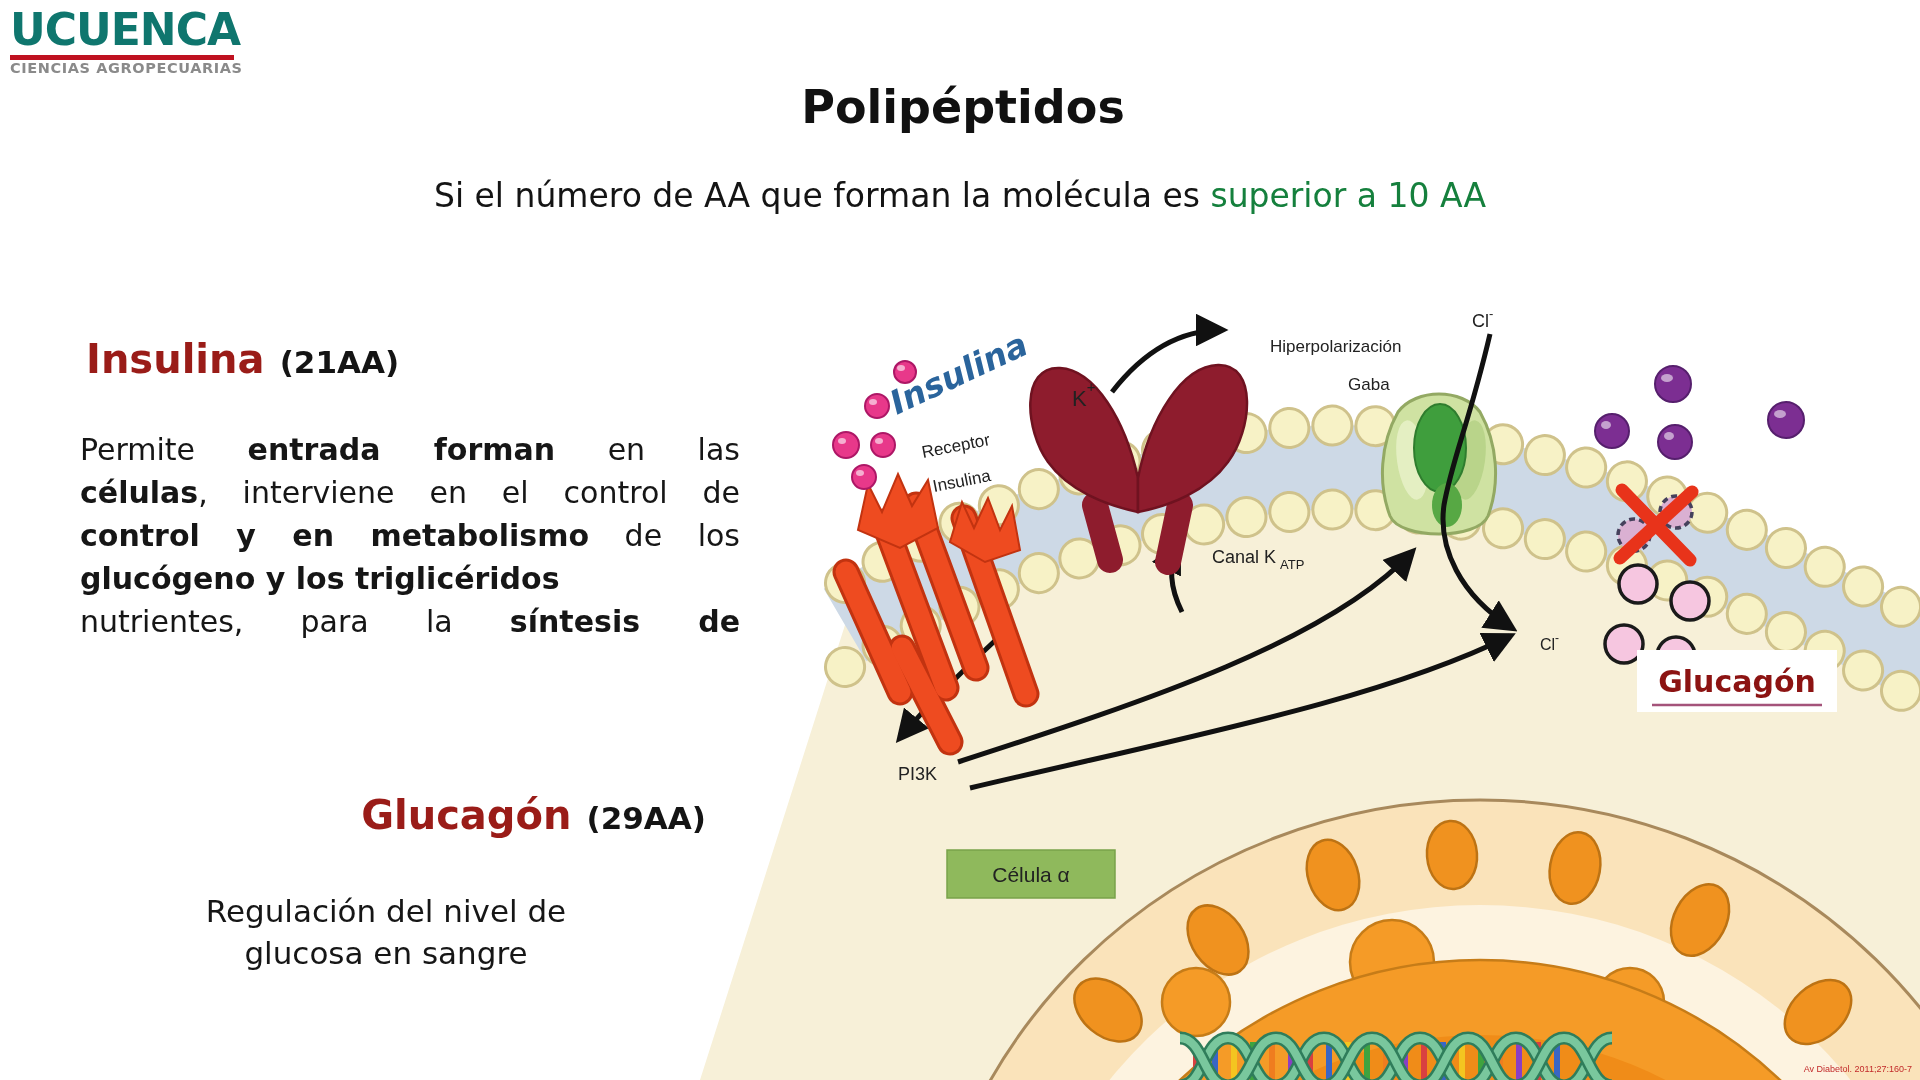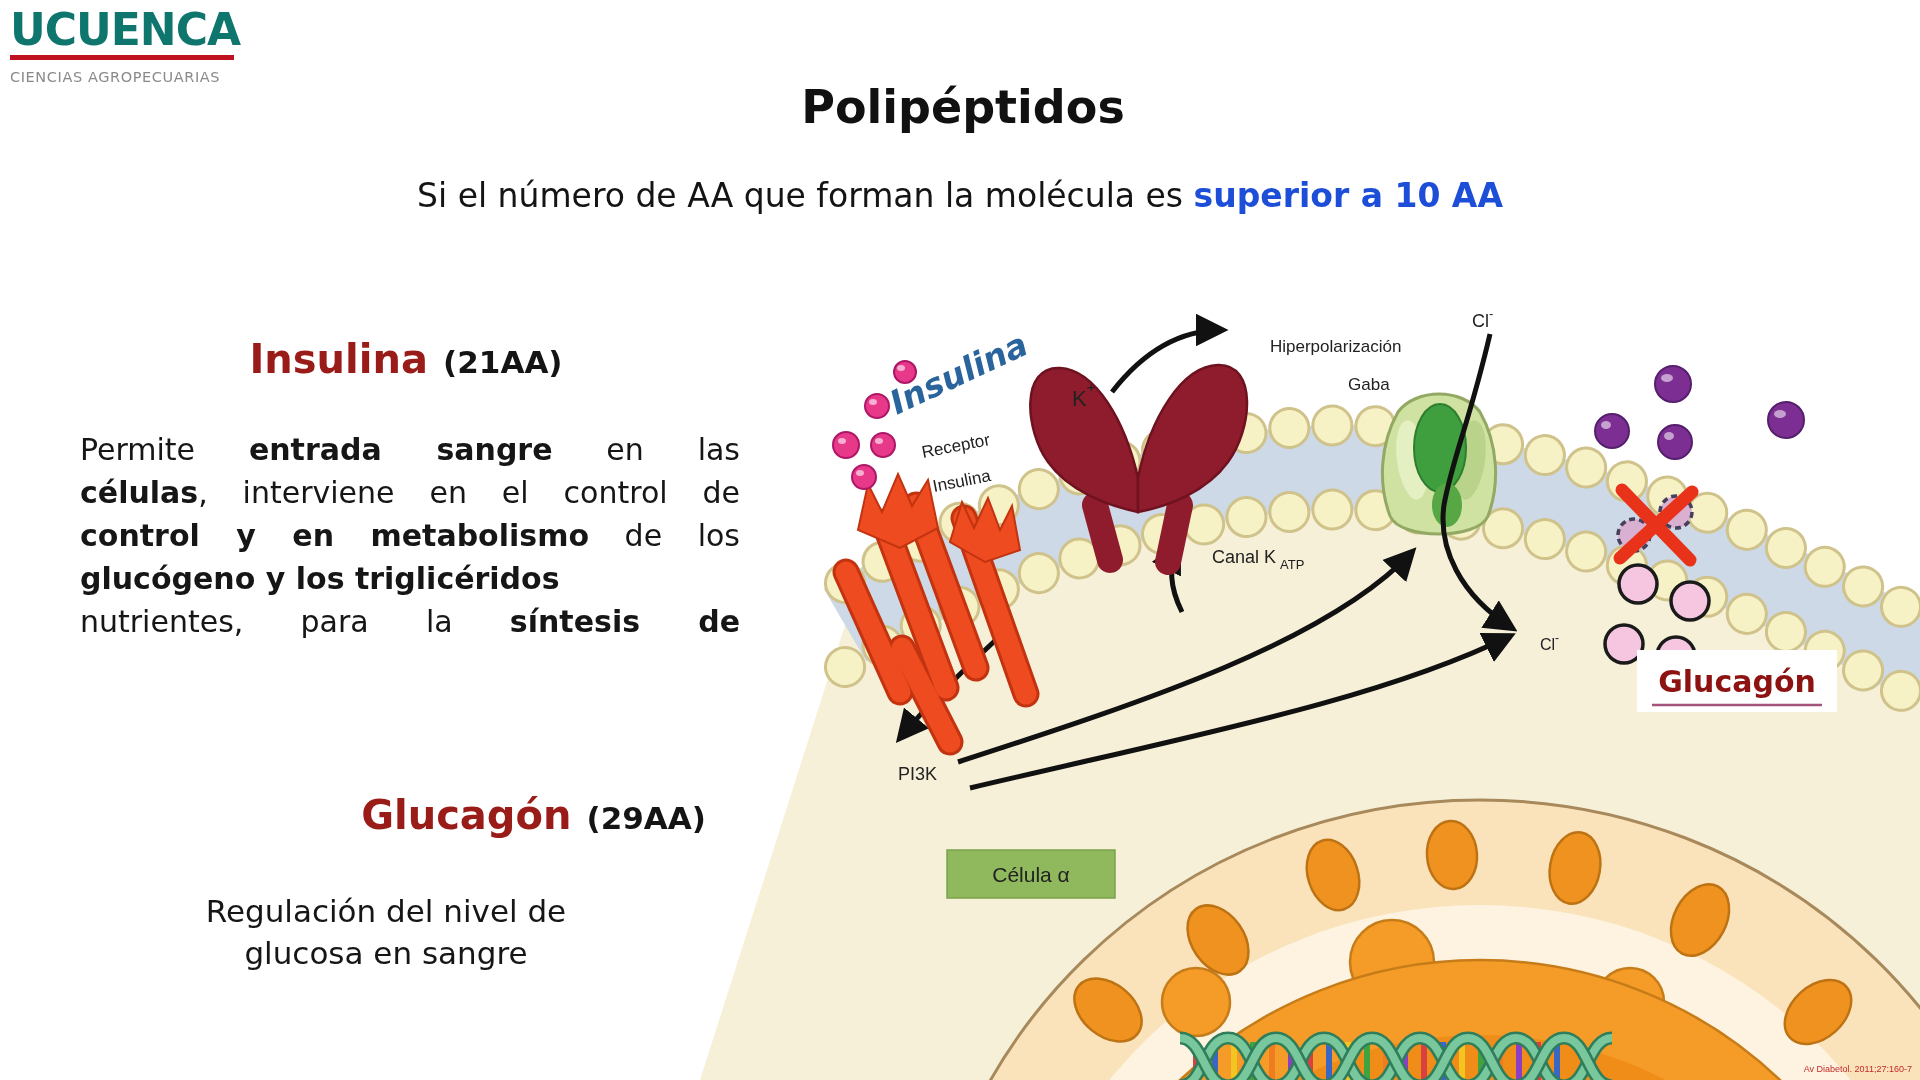--- a/index.html
+++ b/index.html
@@ -2,29 +2,29 @@
 <html><head>
 <meta charset="utf-8">
 <style>
   html,body{margin:0;padding:0;background:#888;}
   .slide{position:relative;width:1920px;height:1080px;background:#ffffff;overflow:hidden;
          font-family:"DejaVu Sans",sans-serif;}
   
   .logo{position:absolute;left:10px;top:6px;}
   .logo-word{font-size:44px;font-weight:700;color:#0f766e;letter-spacing:-1px;line-height:48px;}
   .logo-bar{width:224px;height:5px;background:#bf1120;margin-top:1px;}
-  .logo-dept{font-size:14.5px;font-weight:400;color:#8a8a8a;letter-spacing:0.6px;margin-top:9px;}
+  .logo-dept{font-size:14.5px;font-weight:700;color:#8a8a8a;letter-spacing:0.6px;margin-top:0;}
   
   .title{position:absolute;left:0;top:80px;width:1914px;text-align:center;
          font-size:46px;font-weight:700;color:#111;margin-left:6px;}
   .subtitle{position:absolute;left:0;top:176px;width:1920px;text-align:center;
             font-size:33px;color:#141414;}
-  .subtitle .hl{color:#1d4ed8;font-weight:700;}
-  
-  .ins-head{position:absolute;left:86px;top:336px;width:640px;text-align:center;}
+  .subtitle .hl{color:#15803d;font-weight:400;}
+  
+  .ins-head{position:absolute;left:86px;top:336px;width:640px;text-align:left;}
   .glu-head{position:absolute;left:66px;top:792px;width:640px;text-align:right;}
   .h-red{font-size:40px;font-weight:700;color:#9a1c18;}
   .h-aa{font-size:31px;font-weight:700;color:#141414;margin-left:10px;}
   .paragraph{position:absolute;left:80px;top:428px;width:660px;
              font-size:30px;color:#161616;line-height:43px;}
   .pline{text-align:justify;text-align-last:justify;}
   .pline.plast{text-align-last:left;}
   .paragraph .b{font-weight:700;}
   .glu-desc{position:absolute;left:66px;top:890px;width:640px;text-align:center;
             font-size:31px;color:#161616;line-height:42px;}
@@ -235,21 +235,21 @@
 
   <div class="title">Polipéptidos</div>
   <div class="subtitle"><span>Si el número de AA que forman la molécula es </span><span class="hl">superior a 10 AA</span></div>
 
   <div class="ins-head">
     <span class="h-red">Insulina</span>
     <span class="h-aa">(21AA)</span>
   </div>
 
   <div class="paragraph">
-      <div class="pline"><span>Permite </span><span class="b">entrada sangre</span><span> en las</span></div>
+      <div class="pline"><span>Permite </span><span class="b">entrada forman</span><span> en las</span></div>
       <div class="pline"><span class="b">células</span><span>, interviene en el control de</span></div>
       <div class="pline"><span class="b">control y en metabolismo</span><span> de los</span></div>
       <div class="pline plast"><span class="b">glucógeno y los triglicéridos</span></div>
       <div class="pline"><span>nutrientes, para la </span><span class="b">síntesis de</span></div>
     </div>
 
   <div class="glu-head">
     <span class="h-red">Glucagón</span>
     <span class="h-aa">(29AA)</span>
   </div>

